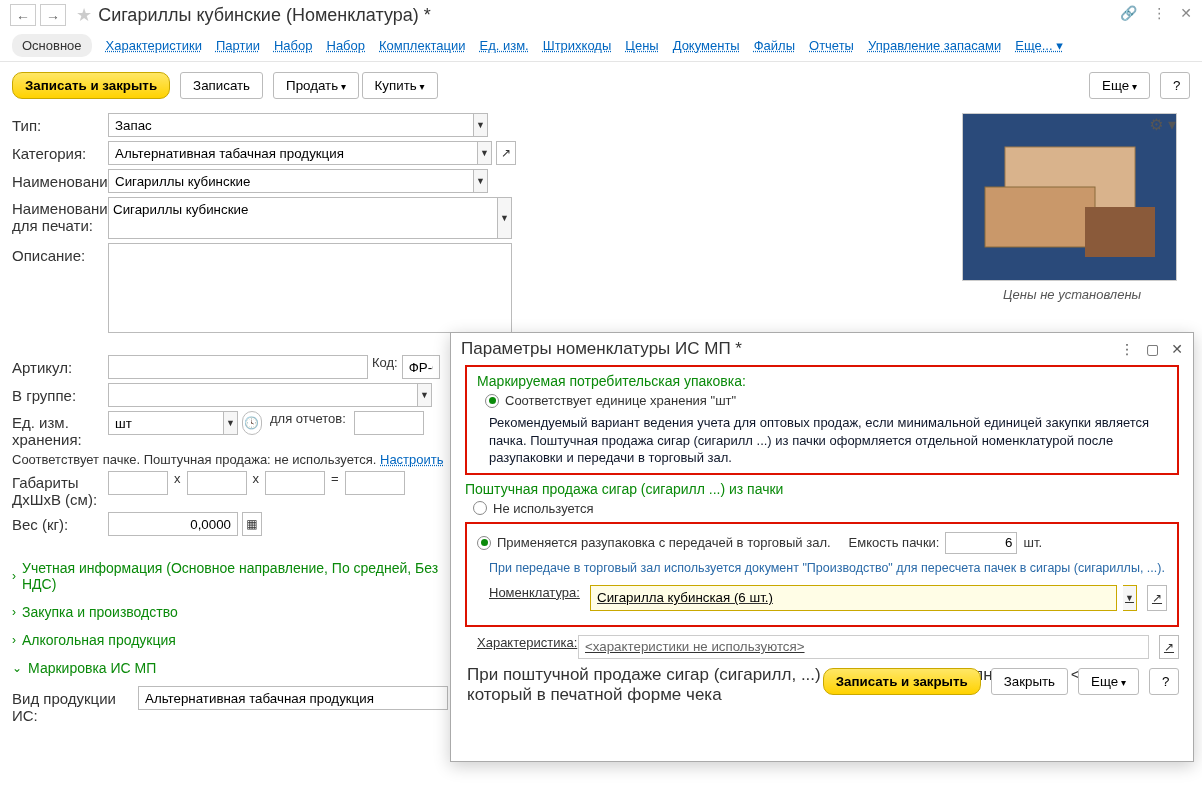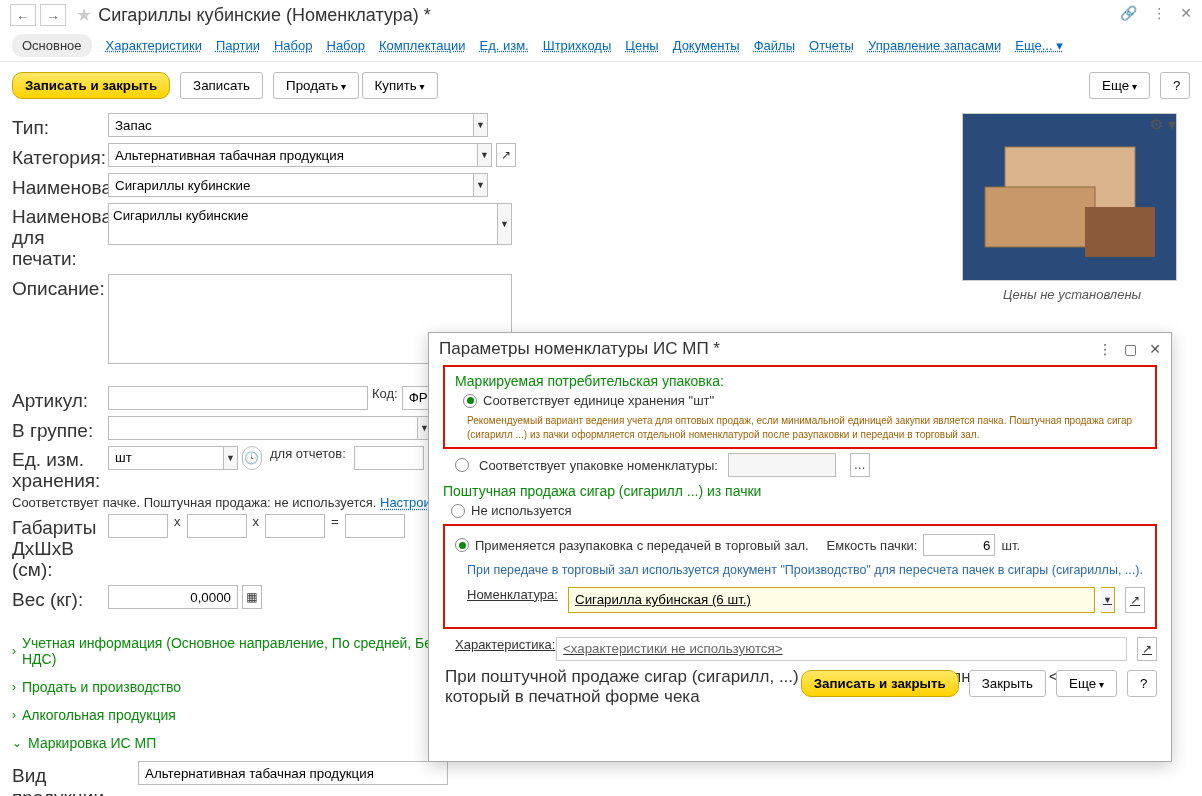--- a/index.html
+++ b/index.html
@@ -12,43 +12,43 @@
   .win-ctrl { position: absolute; right: 10px; top: 5px; display:flex; gap:14px; color:#888; font-size:14px; }
   .tabs { display: flex; gap: 14px; padding: 4px 12px; border-bottom: 1px solid #e5e5e5; font-size: 13px; align-items:center; }
   .tab-active { background: #eee; padding: 4px 10px; border-radius: 10px; }
   .tab-link { color: #0066c0; text-decoration: underline dotted; cursor: pointer; }
   .toolbar { display: flex; align-items: center; padding: 10px 12px; gap: 10px; }
   .btn-yellow { background: linear-gradient(#ffe766,#ffd200); border: 1px solid #c9a800; padding: 5px 12px; font-weight: bold; cursor: pointer; border-radius:10px; }
   .btn-plain { background: #fff; border: 1px solid #bbb; padding: 5px 12px; cursor: pointer; border-radius:3px; }
   .btn-drop::after { content: " ▾"; font-size: 10px; }
   .form-area { padding: 0 12px; position: relative; }
   .row { display: flex; align-items: flex-start; margin: 4px 0; }
-  .lbl { width: 96px; font-size: 19px; padding-top: 4px; }
+  .lbl { width: 96px; font-size: 15px; padding-top: 4px; }
   .inp, .inp-short { border: 1px solid #bbb; height: 24px; padding: 2px 6px; background:#fff; }
   .inp { width: 366px; }
   .ta { width: 390px; height: 60px; border:1px solid #bbb; resize:none; padding:4px; }
   .dd { width: 14px; height:24px; border:1px solid #bbb; border-left:none; background:#f6f6f6; display:inline-flex; align-items:center; justify-content:center; font-size:9px; cursor:pointer; }
   .sq { width:20px; height:24px; border:1px solid #bbb; background:#fff; margin-left:4px; display:inline-flex; align-items:center; justify-content:center; font-size:12px; cursor:pointer;}
   .right-img { position:absolute; right:20px; top:0; width:220px; }
   .img-box { width:215px; height:168px; background:#2a4a7a; border:1px solid #ccc; display:flex; align-items:center; justify-content:center; }
   .gear { position:absolute; right:6px; top:2px; font-size:16px; color:#555; cursor:pointer;}
   .price-note { font-style: italic; color:#555; text-align:center; margin-top:6px; font-size:13px;}
   .sect { color: #0a8a0a; font-size: 14px; padding: 6px 0; display:flex; align-items:center; gap:6px; cursor:pointer;}
   .sect .arr { color:#0a8a0a; font-size:12px;}
-  .dialog { position:absolute; left:428px; top:332px; width:744px; height:430px; background:#fff; border:1px solid #aaa; box-shadow:0 4px 16px rgba(0,0,0,.2); overflow:hidden;}
+  .dialog { position:absolute; left:450px; top:332px; width:744px; height:430px; background:#fff; border:1px solid #aaa; box-shadow:0 4px 16px rgba(0,0,0,.2); overflow:hidden;}
   .dlg-titlebar { display:flex; align-items:center; justify-content:space-between; padding:6px 10px 2px; }
   .dlg-title { font-size:17px; }
   .dlg-ctrl { display:flex; gap:12px; color:#555; font-size:14px;}
   .dlg-body { padding: 0 14px; font-size:13px; position:relative; }
   .box-red { border:2px solid #d10; padding:6px 10px; margin:4px 0;}
   .subhead { color:#0a8a0a; font-size:14px; margin-bottom:4px;}
   .radio-row { display:flex; align-items:center; gap:6px; margin:2px 0 6px 8px;}
   .radio { width:14px; height:14px; border:1px solid #888; border-radius:50%; display:inline-flex; align-items:center; justify-content:center; background:#fff; flex-shrink:0;}
   .radio.on::after{ content:""; width:7px; height:7px; background:#0a8a0a; border-radius:50%;}
-  .desc { color:#a16207; font-size:10px; line-height:1.35; margin-left:12px;}
+  .desc { color:#0f172a; font-size:13px; line-height:1.35; margin-left:12px;}
   .desc-blue { color:#2a6aa8; font-size:12.5px; line-height:1.35; margin-left:12px;}
   .field-row { display:flex; align-items:flex-start; gap:6px; margin:8px 0 4px 12px;text-decoration:underline;}
   .field-row .flabel{ width:95px;}
   .dlg-inp { border:1px solid #c9a800; background:#fffde6; height:26px; padding:2px 6px; flex:1;}
   .dlg-inp-gray { border:1px solid #ccc; background:#fff; height:24px; padding:2px 6px; flex:1; color:#666;}
   .dlg-btns { position:absolute; right:14px; bottom:10px; display:flex; gap:10px; }
   .thin-inp{ width:72px; height:22px; border:1px solid #bbb; text-align:right; padding:0 4px;}
   a.dotted{ color:#0066c0; text-decoration: underline dotted; cursor:pointer;}
   .pack-row{ display:flex; align-items:center; gap:10px; margin-left:12px;}
 </style>
@@ -177,21 +177,21 @@
       <span class="sq">▦</span>
     </div>
 
     <div style="height:14px"></div>
     <div class="sect">
         <span class="arr">›</span>
         <span style="max-width:420px">Учетная информация (Основное направление, По средней, Без НДС)</span>
       </div>
     <div class="sect">
         <span class="arr">›</span>
-        <span>Продать и производство</span>
+        <span>Закупка и производство</span>
       </div>
     <div class="sect">
         <span class="arr">›</span>
         <span>Алкогольная продукция</span>
       </div>
     <div class="sect">
         <span class="arr">⌄</span>
         <span>Маркировка ИС МП</span>
       </div>
     <div class="row">
@@ -212,26 +212,20 @@
     <div class="dlg-body">
       <div class="box-red">
         <div class="subhead">Маркируемая потребительская упаковка:</div>
         <div class="radio-row">
           <span class="radio on"></span>
           <span>Соответствует единице хранения "шт"</span>
         </div>
         <div class="desc">Рекомендуемый вариант ведения учета для оптовых продаж, если минимальной единицей закупки является пачка. Поштучная продажа сигар (сигарилл ...) из пачки оформляется отдельной номенклатурой после разупаковки и передачи в торговый зал.</div>
       </div>
 
-      <div class="pack-row" style="margin-top:4px; margin-bottom:2px;">
-        <span class="radio"></span>
-        <span>Соответствует упаковке номенклатуры:</span>
-        <input class="inp-short" style="width: 108px; background: rgb(246, 246, 246);">
-        <span class="sq">…</span>
-      </div>
 
       <div class="subhead" style="margin-top:6px">Поштучная продажа сигар (сигарилл ...) из пачки</div>
       <div class="radio-row">
         <span class="radio"></span>
         <span>Не используется</span>
       </div>
 
       <div class="box-red" style="padding-bottom:10px">
         <div class="radio-row" style="margin-left:0">
           <span class="radio on"></span>

